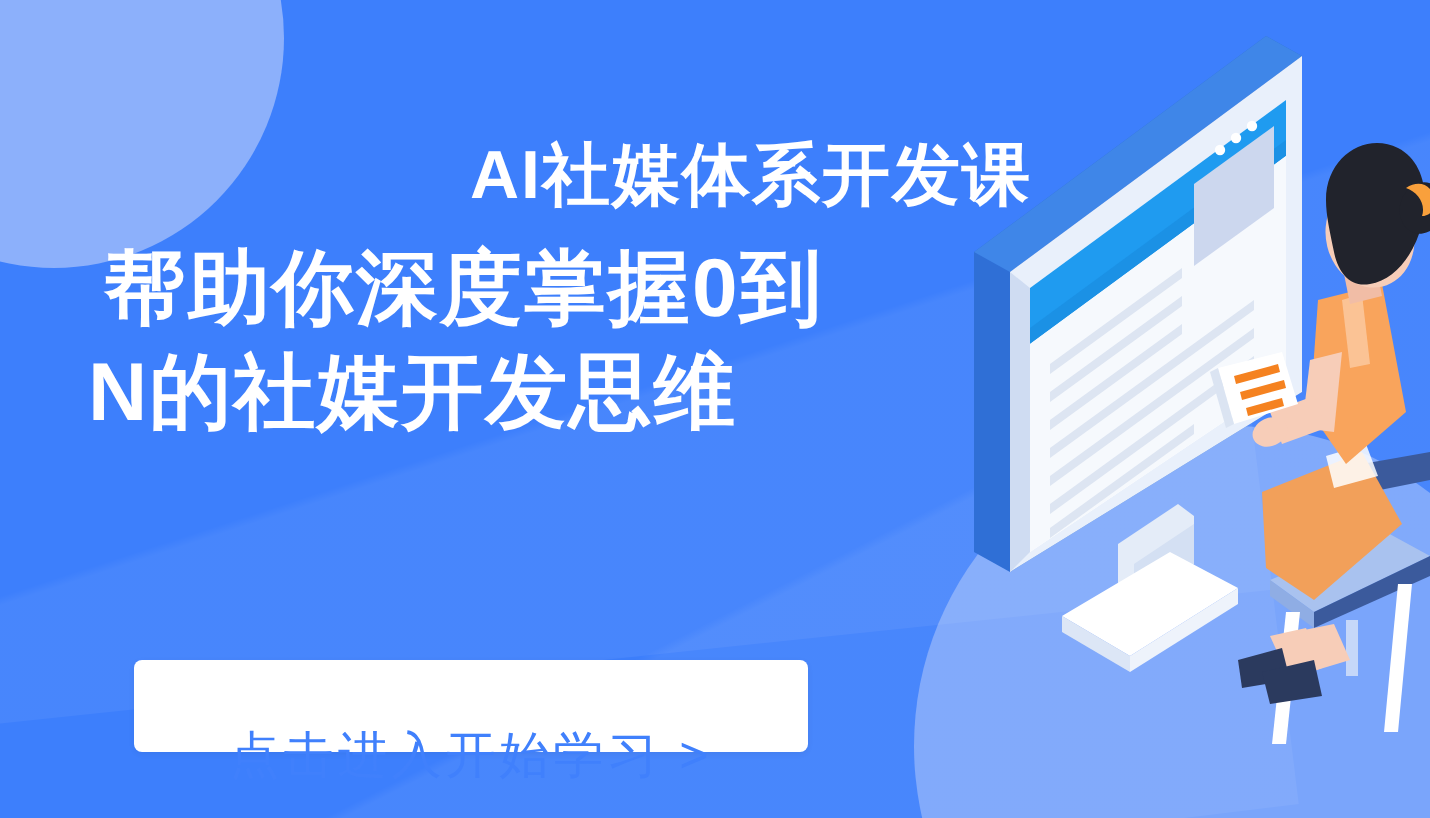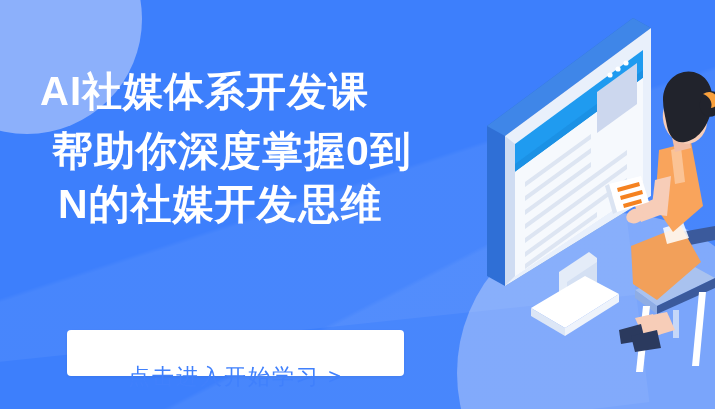--- a/index.html
+++ b/index.html
@@ -65,43 +65,43 @@
     width: 480px;
     z-index: 6;
   }
   .headline {
     color: #ffffff;
     font-weight: bold;
     letter-spacing: 1px;
     line-height: 1.18;
     white-space: nowrap;
   }
-  .headline.l1 { font-size: 40px; margin-left: 4px; }
+  .headline.l1 { font-size: 34px; margin-left: 4px; text-align: right; }
   .headline.l2 { font-size: 41px; margin-top: 12px; margin-left: 16px; }
-  .headline.l3 { font-size: 41px; margin-top: 4px; margin-left: 22px; }
+  .headline.l3 { font-size: 41px; margin-top: 4px; margin-left: 8px; }
 
   
   .cta {
     position: absolute;
     left: 67px;
     top: 330px;
     width: 337px;
     height: 46px;
     background: #ffffff;
     border-radius: 4px;
     display: flex;
     align-items: center;
     justify-content: center;
     z-index: 8;
     cursor: pointer;
     box-shadow: 0 1px 3px rgba(0,0,0,0.06);
   }
   .cta-label {
     color: #4080fc;
-    font-size: 22px;
+    font-size: 25px;
     letter-spacing: 2px;
     white-space: nowrap;
     margin-top: 48px;
   }
 
   
   .illo {
     position: absolute;
     right: 0;
     top: 0;

